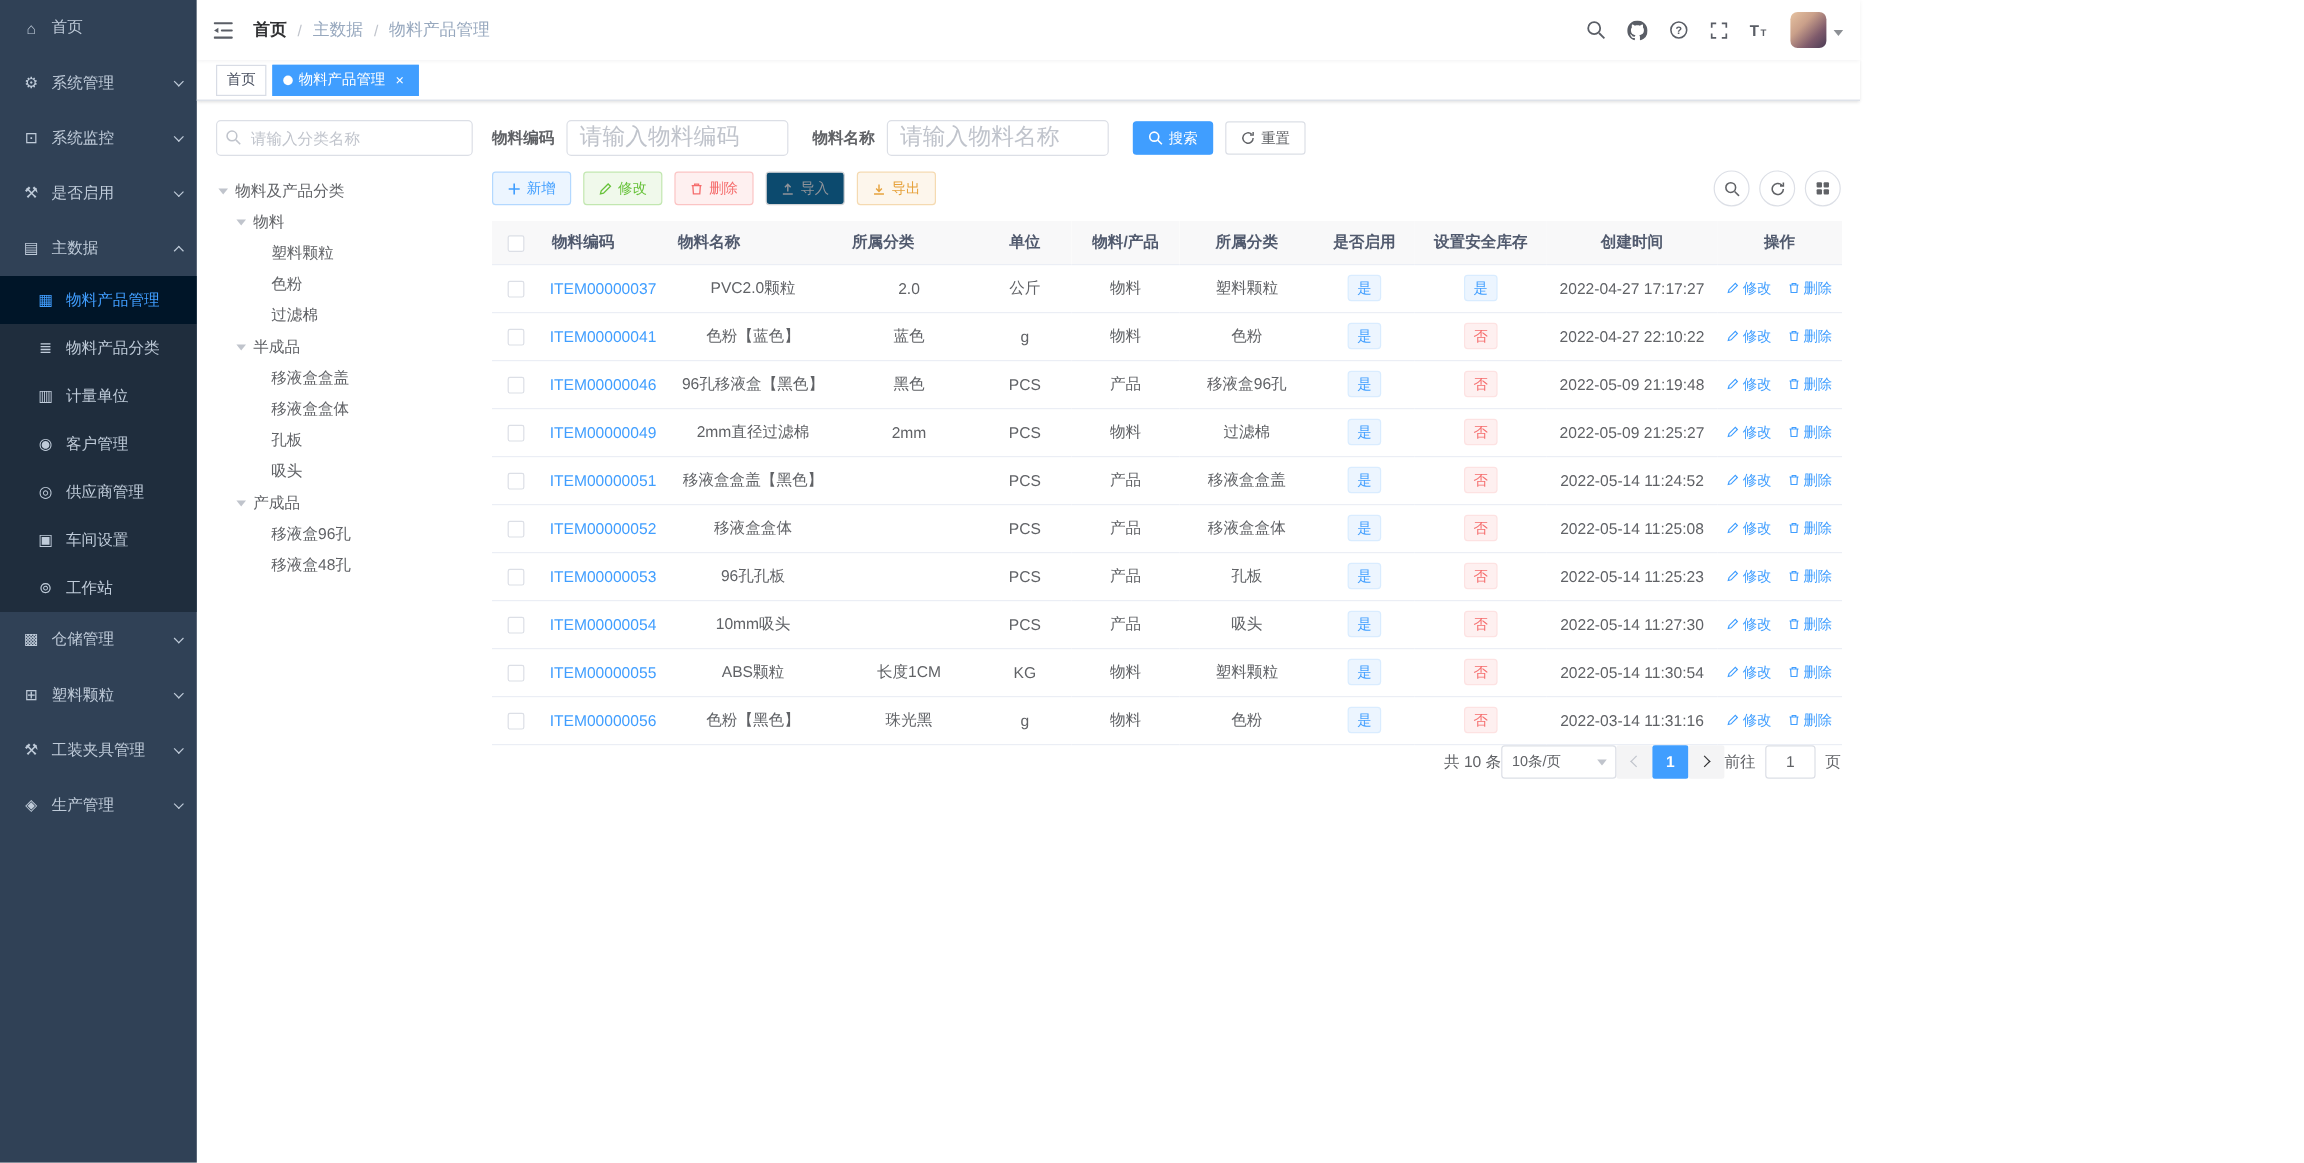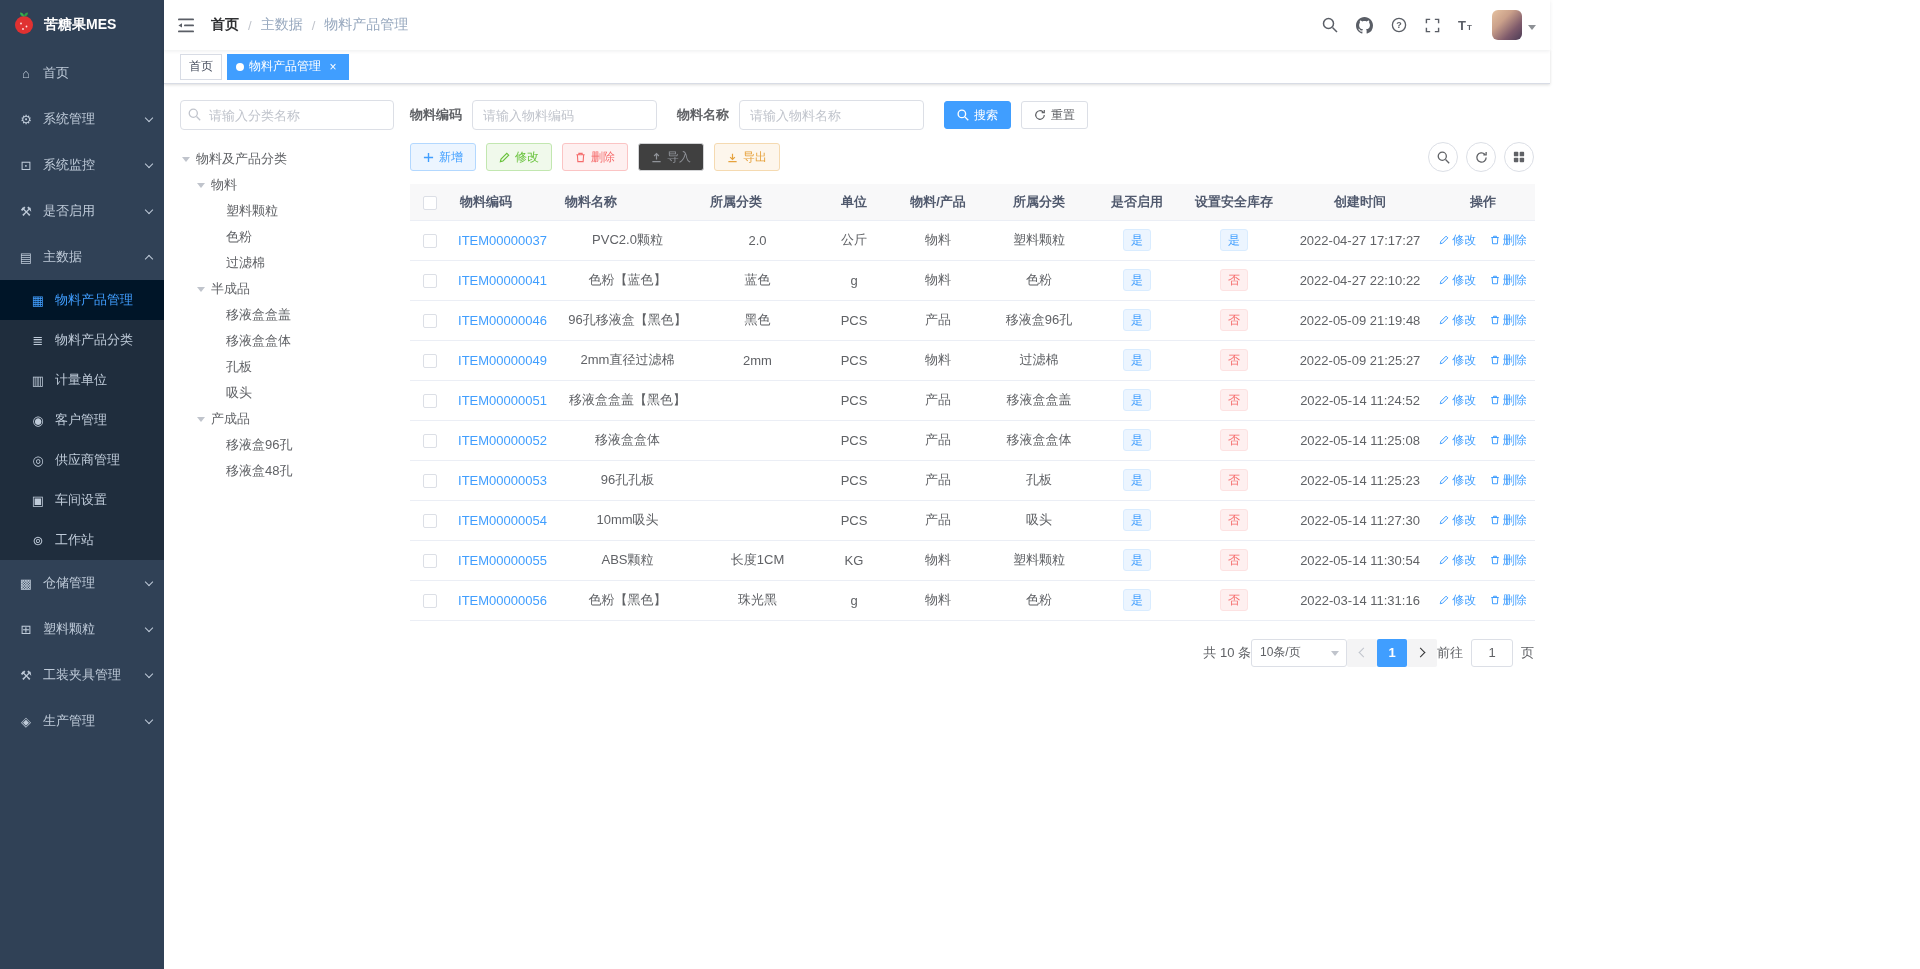--- a/index.html
+++ b/index.html
@@ -67,33 +67,33 @@
   .tnode.leaf .tcaret{visibility:hidden}
   .tnode.lv1{padding-left:15px}
   .tnode.lv2{padding-left:30px}
 
   .workarea{flex:1;min-width:0}
 
   .filter{display:flex;align-items:center;margin-bottom:12px}
   .fgroup{display:flex;align-items:center;margin-right:20px}
   .flabel{font-size:13px;font-weight:700;color:#606266;margin-right:10px;white-space:nowrap}
   .finput{width:185px;height:30px;border:1px solid #dcdfe6;border-radius:4px;padding:0 10px;
-    font-size:13px;color:#606266;outline:none}
+    font-size:19px;color:#606266;outline:none}
   .finput::placeholder{color:#c0c4cc}
 
   .btn{display:inline-flex;align-items:center;gap:5px;height:28px;padding:0 12px;border-radius:3px;
     font-size:12px;border:1px solid transparent;cursor:pointer;background:#fff;white-space:nowrap;
     font-family:inherit}
   .btn .bic{display:flex;align-items:center}
   .btn.solid-primary{background:#409eff;border-color:#409eff;color:#fff;margin-right:10px}
   .btn.default{border-color:#dcdfe6;color:#606266}
   .btn.plain-primary{color:#409eff;background:#ecf5ff;border-color:#b3d8ff}
   .btn.plain-success{color:#67c23a;background:#f0f9eb;border-color:#c2e7b0}
   .btn.plain-danger{color:#f56c6c;background:#fef0f0;border-color:#fbc4c4}
-  .btn.plain-info{color:#909399;background:#404040;border-color:#d3d4d6}
+  .btn.plain-info{color:#909399;background:#0c4a6e;border-color:#d3d4d6}
   .btn.plain-warning{color:#e6a23c;background:#fdf6ec;border-color:#f5dab1}
 
   .toolbar{display:flex;align-items:center;gap:10px;margin-bottom:12px}
   .tool-right{margin-left:auto;display:flex;gap:8px}
   .circle-btn{width:30px;height:30px;border-radius:50%;border:1px solid #dcdfe6;background:#fff;
     display:flex;align-items:center;justify-content:center;color:#606266;cursor:pointer}
 
   
   .dtable{width:100%;border-collapse:collapse;table-layout:fixed;font-size:13px;color:#606266}
   .dtable thead th{background:#f8f8f9;color:#515a6e;font-weight:700;height:36px;padding:0 6px;
@@ -107,21 +107,21 @@
   .code-link{color:#409eff;cursor:pointer;text-decoration:none}
   .tag{display:inline-block;min-width:28px;height:22px;line-height:20px;padding:0 7px;border-radius:3px;
     font-size:12px;border:1px solid;text-align:center}
   .tag.yes{background:#ecf5ff;border-color:#d9ecff;color:#409eff}
   .tag.no{background:#fef0f0;border-color:#fde2e2;color:#f56c6c}
   .op{color:#409eff;cursor:pointer;display:inline-flex;align-items:center;gap:3px;font-size:12px;text-decoration:none}
   .op + .op{margin-left:10px}
   .oic{display:flex;align-items:center}
 
   
-  .pager{display:flex;align-items:center;justify-content:flex-end;margin-top:18px;
+  .pager{display:flex;align-items:center;justify-content:flex-end;
     font-size:13px;color:#606266}
   .psel{position:relative;width:96px;height:28px;border:1px solid #dcdfe6;border-radius:3px;
     display:flex;align-items:center;padding:0 20px 0 8px;font-size:12px;color:#606266;cursor:pointer;background:#fff}
   .scaret{position:absolute;right:7px;top:11px;width:0;height:0;border:4px solid transparent;
     border-top:5px solid #c0c4cc}
   .pbtn{min-width:30px;height:28px;background:#f4f4f5;border-radius:2px;display:flex;align-items:center;
     justify-content:center;color:#303133;cursor:pointer;font-size:13px}
   .pbtn.disabled{color:#c0c4cc;cursor:not-allowed}
   .pbtn.active{background:#409eff;color:#fff;font-weight:700}
   .pchev{width:7px;height:7px;border-left:1.5px solid currentColor;border-bottom:1.5px solid currentColor;display:inline-block}
@@ -130,33 +130,20 @@
   .goto{display:flex;align-items:center}
   .ginput{width:42px;height:28px;border:1px solid #dcdfe6;border-radius:3px;text-align:center;
     margin:0 8px;font-size:13px;color:#606266;outline:none}
 </style>
 </head>
 <body>
 
 <div class="app">
 
   <aside class="sidebar">
-    <div class="logo">
-      <span class="logo-icon">
-        <svg width="24" height="24" viewBox="0 0 24 24">
-          <circle cx="12" cy="14" r="9" fill="#e03131"></circle>
-          <path d="M12 5.5c0-2.4 1.8-4 4-4-0 2.4-1.8 4-4 4z" fill="#2f9e44"></path>
-          <path d="M12 5.5c0-2.4-1.8-4-4-4 0 2.4 1.8 4 4 4z" fill="#37b24d"></path>
-          <circle cx="9" cy="12.5" r="0.9" fill="#ffe3e3"></circle>
-          <circle cx="14.5" cy="15.5" r="0.9" fill="#ffe3e3"></circle>
-          <circle cx="11" cy="18" r="0.9" fill="#ffe3e3"></circle>
-        </svg>
-      </span>
-      <span class="logo-text">苦糖果MES</span>
-    </div>
     <nav class="menu">
 
         <div class="mi top">
           <span class="mic">⌂</span>
           <span class="mlabel">首页</span>
 
         </div>
 
         <div class="mi top">
           <span class="mic">⚙</span>

